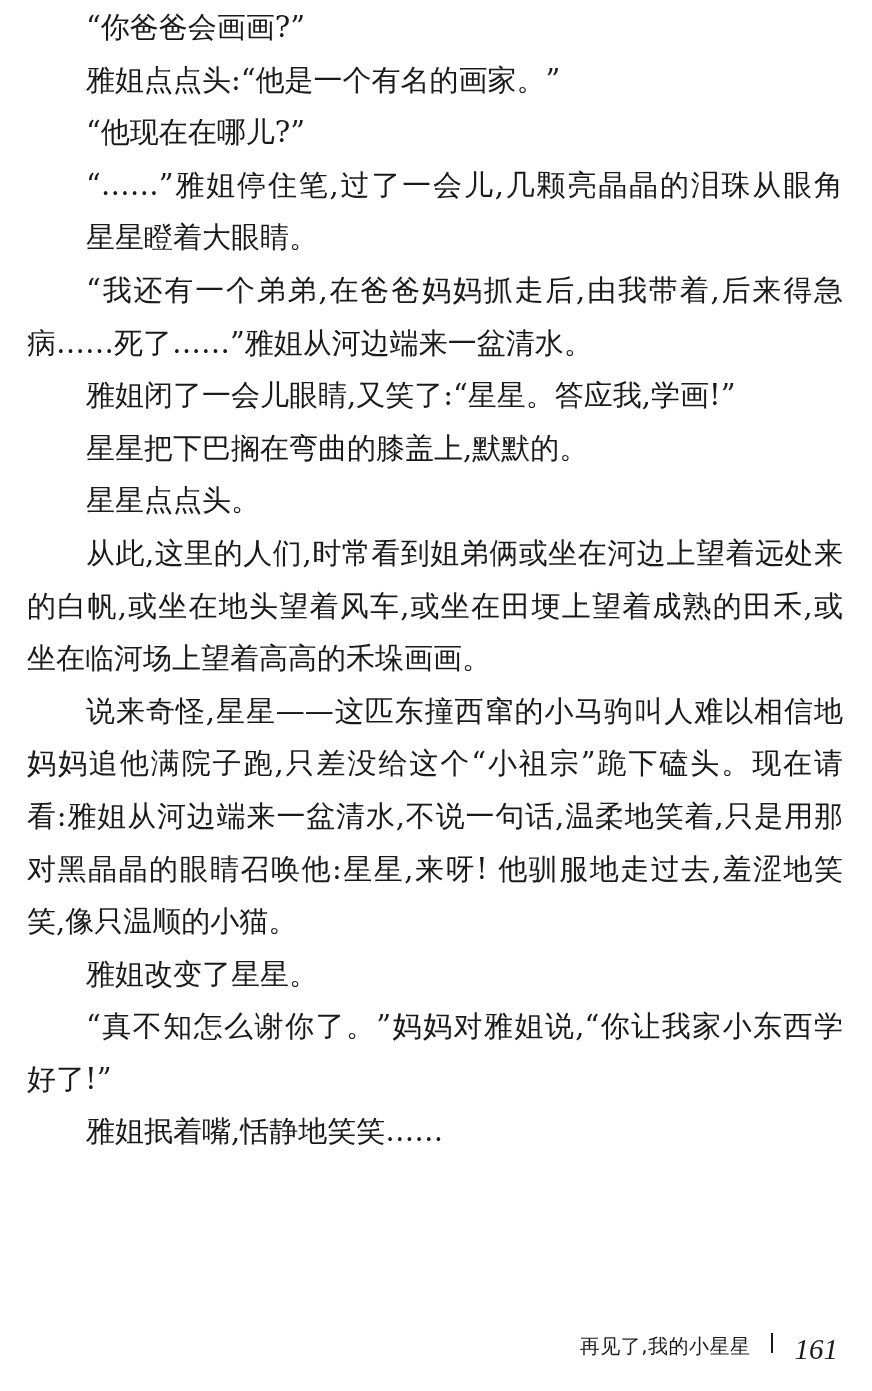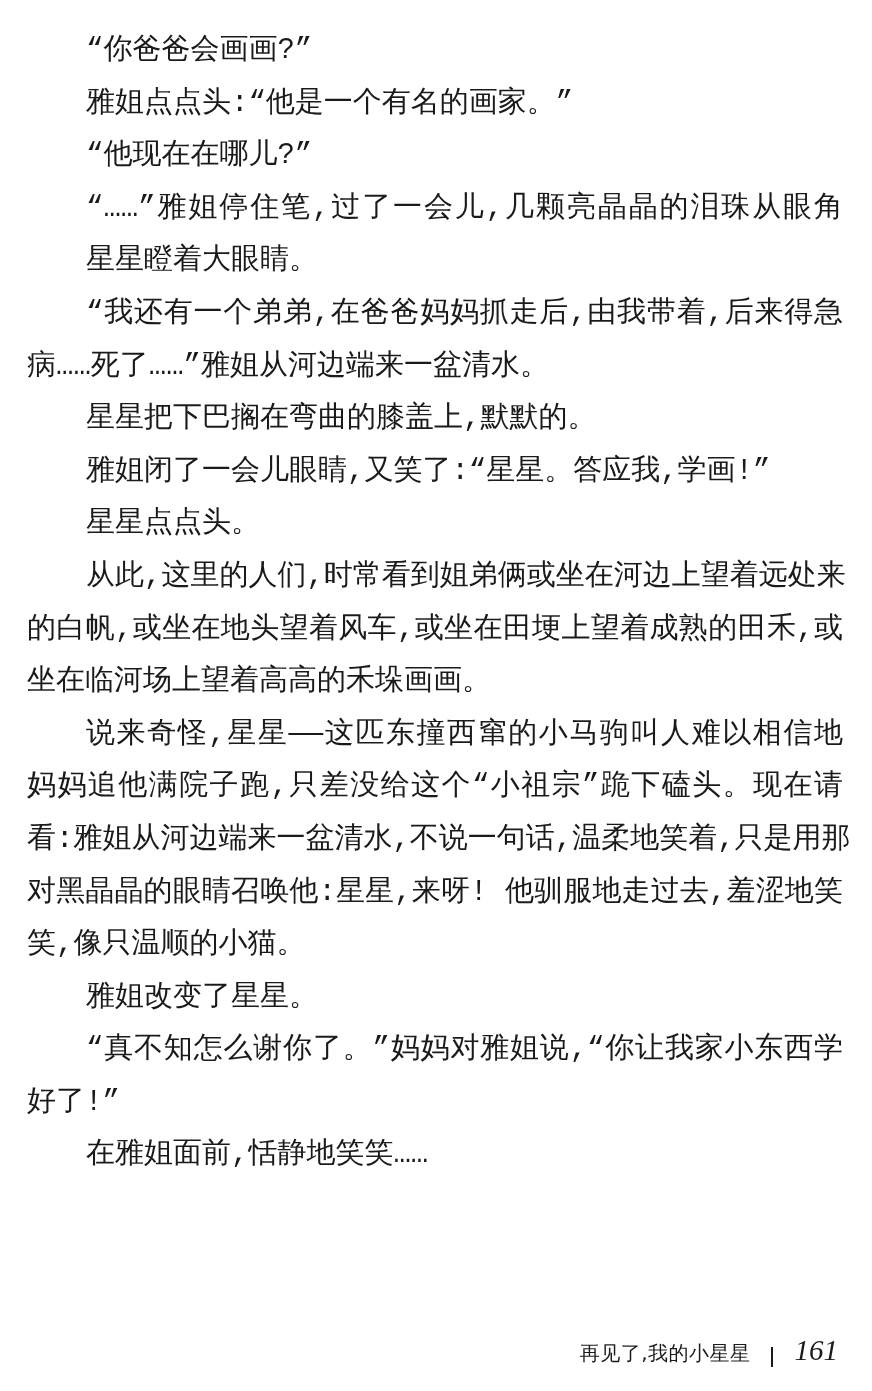--- a/index.html
+++ b/index.html
@@ -11,23 +11,22 @@
       width: 872px;
       height: 1391px;
       position: relative;
       overflow: hidden;
       font-family: "DejaVu Serif", "Liberation Serif", serif;
       color: #1a1a1a;
     }
     .page-body {
       position: absolute;
       left: 27px;
-      top: 25px;
+      top: 1px;
       width: 816px;
-      font-family: Liberation Mono, monospace;
     }
     .line {
       height: 52.6px;
       line-height: 52.6px;
       font-size: 29px;
       white-space: nowrap;
       letter-spacing: 0px;
       text-align: justify;
       text-align-last: left;
     }
@@ -36,21 +35,21 @@
     }
     .line.full {
       text-align-last: justify;
     }
     .footer {
       position: absolute;
       right: 34px;
       top: 1333px;
       height: 34px;
       display: flex;
-      align-items: flex-end;
+      align-items: flex-start;
       font-size: 21px;
       color: #1a1a1a;
     }
     .footer .book-title {
       font-family: "DejaVu Sans", "Liberation Sans", sans-serif;
       font-size: 20px;
       letter-spacing: 0.5px;
     }
     .footer .divider {
       display: inline-block;
@@ -69,34 +68,34 @@
 <body>
 
 <div class="page-body">
   <div class="line indent">“你爸爸会画画?”</div>
   <div class="line indent">雅姐点点头:“他是一个有名的画家。”</div>
   <div class="line indent">“他现在在哪儿?”</div>
   <div class="line indent full">“……”雅姐停住笔,过了一会儿,几颗亮晶晶的泪珠从眼角</div>
   <div class="line indent">星星瞪着大眼睛。</div>
   <div class="line indent full">“我还有一个弟弟,在爸爸妈妈抓走后,由我带着,后来得急</div>
   <div class="line">病……死了……”雅姐从河边端来一盆清水。</div>
+  <div class="line indent">雅姐闭了一会儿眼睛,又笑了:“星星。答应我,学画!”</div>
   <div class="line indent">星星把下巴搁在弯曲的膝盖上,默默的。</div>
-  <div class="line indent">雅姐闭了一会儿眼睛,又笑了:“星星。答应我,学画!”</div>
   <div class="line indent">星星点点头。</div>
   <div class="line indent full">从此,这里的人们,时常看到姐弟俩或坐在河边上望着远处来</div>
   <div class="line full">的白帆,或坐在地头望着风车,或坐在田埂上望着成熟的田禾,或</div>
   <div class="line">坐在临河场上望着高高的禾垛画画。</div>
   <div class="line indent full">说来奇怪,星星——这匹东撞西窜的小马驹叫人难以相信地</div>
   <div class="line full">妈妈追他满院子跑,只差没给这个“小祖宗”跪下磕头。现在请</div>
   <div class="line full">看:雅姐从河边端来一盆清水,不说一句话,温柔地笑着,只是用那</div>
   <div class="line full">对黑晶晶的眼睛召唤他:星星,来呀! 他驯服地走过去,羞涩地笑</div>
   <div class="line">笑,像只温顺的小猫。</div>
   <div class="line indent">雅姐改变了星星。</div>
   <div class="line indent full">“真不知怎么谢你了。”妈妈对雅姐说,“你让我家小东西学</div>
   <div class="line">好了!”</div>
-  <div class="line indent">在雅姐面前,恬静地笑笑……</div>
+  <div class="line indent">雅姐抿着嘴,恬静地笑笑……</div>
 </div>
 
 <div class="footer">
   <span class="book-title">再见了,我的小星星</span>
   <span class="divider"></span>
   <span class="page-number">161</span>
 </div>
 
 </body></html>

